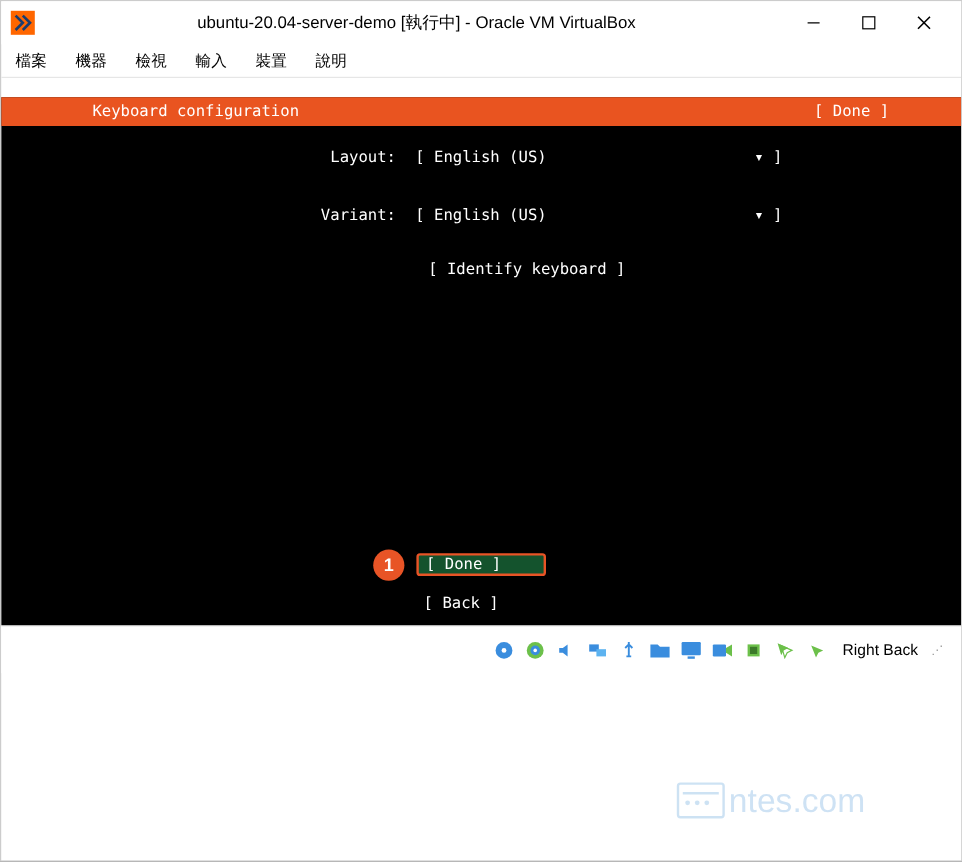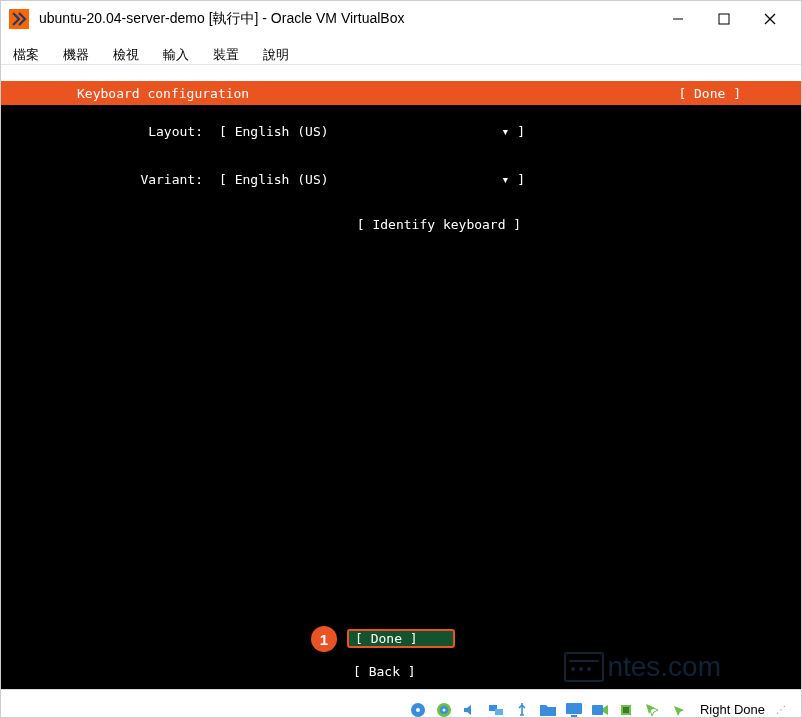--- a/index.html
+++ b/index.html
@@ -26,49 +26,50 @@
       align-items: center;
       justify-content: center;
       color: #000;
       font-weight: bold;
       font-size: 13px;
     }
     .titlebar .title {
       flex: 1;
       font-size: 14px;
       color: #000;
+      text-align: center;
     }
     .titlebar .win-controls {
       display: flex;
       align-items: center;
     }
     .titlebar .win-btn {
       width: 46px;
       height: 32px;
       display: flex;
       align-items: center;
       justify-content: center;
       font-size: 14px;
       color: #000;
       cursor: pointer;
     }
     .menubar {
       height: 28px;
       display: flex;
-      align-items: flex-end;
+      align-items: center;
       padding: 0 12px;
       gap: 24px;
       font-size: 13px;
       color: #000;
       border-bottom: 1px solid #e6e6e6;
     }
     .menubar span { cursor: pointer; }
     .vm-screen {
       background: #000;
-      height: 608px;
+      height: 440px;
       position: relative;
       font-family: "DejaVu Sans Mono", "Courier New", monospace;
       font-size: 13px;
       color: #fff;
     }
     .header-bar {
       background: #e95420;
       color: #fff;
       height: 24px;
       display: flex;
@@ -85,20 +86,21 @@
     }
     .form-area {
       margin-top: 16px;
       padding-left: 76px;
     }
     .form-row {
       display: flex;
       align-items: center;
       height: 20px;
       margin-bottom: 28px;
+      justify-content: center;
     }
     .form-label {
       width: 142px;
       text-align: right;
       padding-right: 16px;
     }
     .form-value {
       width: 328px;
       position: relative;
     }
@@ -324,21 +326,21 @@
     <svg width="16" height="16" viewBox="0 0 16 16">
         <path d="M2 2l3 10 2-4 4-2z" fill="#6cc04a"></path>
         <path d="M2 2l3 10 2-4 4-2z" fill="none" stroke="#6cc04a" stroke-width="1" transform="translate(3,2)"></path>
       </svg>
   </span>
   <span class="status-icon">
     <svg width="14" height="14" viewBox="0 0 14 14">
         <path d="M3 3l4 10 2-4 4-2z" fill="#6cc04a"></path>
       </svg>
   </span>
-  <span class="status-text">Right Done</span>
+  <span class="status-text">Right Back</span>
   <span class="status-icon" style="color:#999;font-size:10px">⋰</span>
 </div>
 
 <div class="watermark">
   <svg width="46" height="40" viewBox="0 0 46 40" style="vertical-align:middle">
       <rect x="4" y="4" width="38" height="28" rx="2" stroke="#3c8dd2" stroke-width="2" fill="none"></rect>
       <line x1="8" y1="12" x2="38" y2="12" stroke="#3c8dd2" stroke-width="2"></line>
       <circle cx="12" cy="20" r="2" fill="#3c8dd2"></circle>
       <circle cx="20" cy="20" r="2" fill="#3c8dd2"></circle>
       <circle cx="28" cy="20" r="2" fill="#3c8dd2"></circle>

